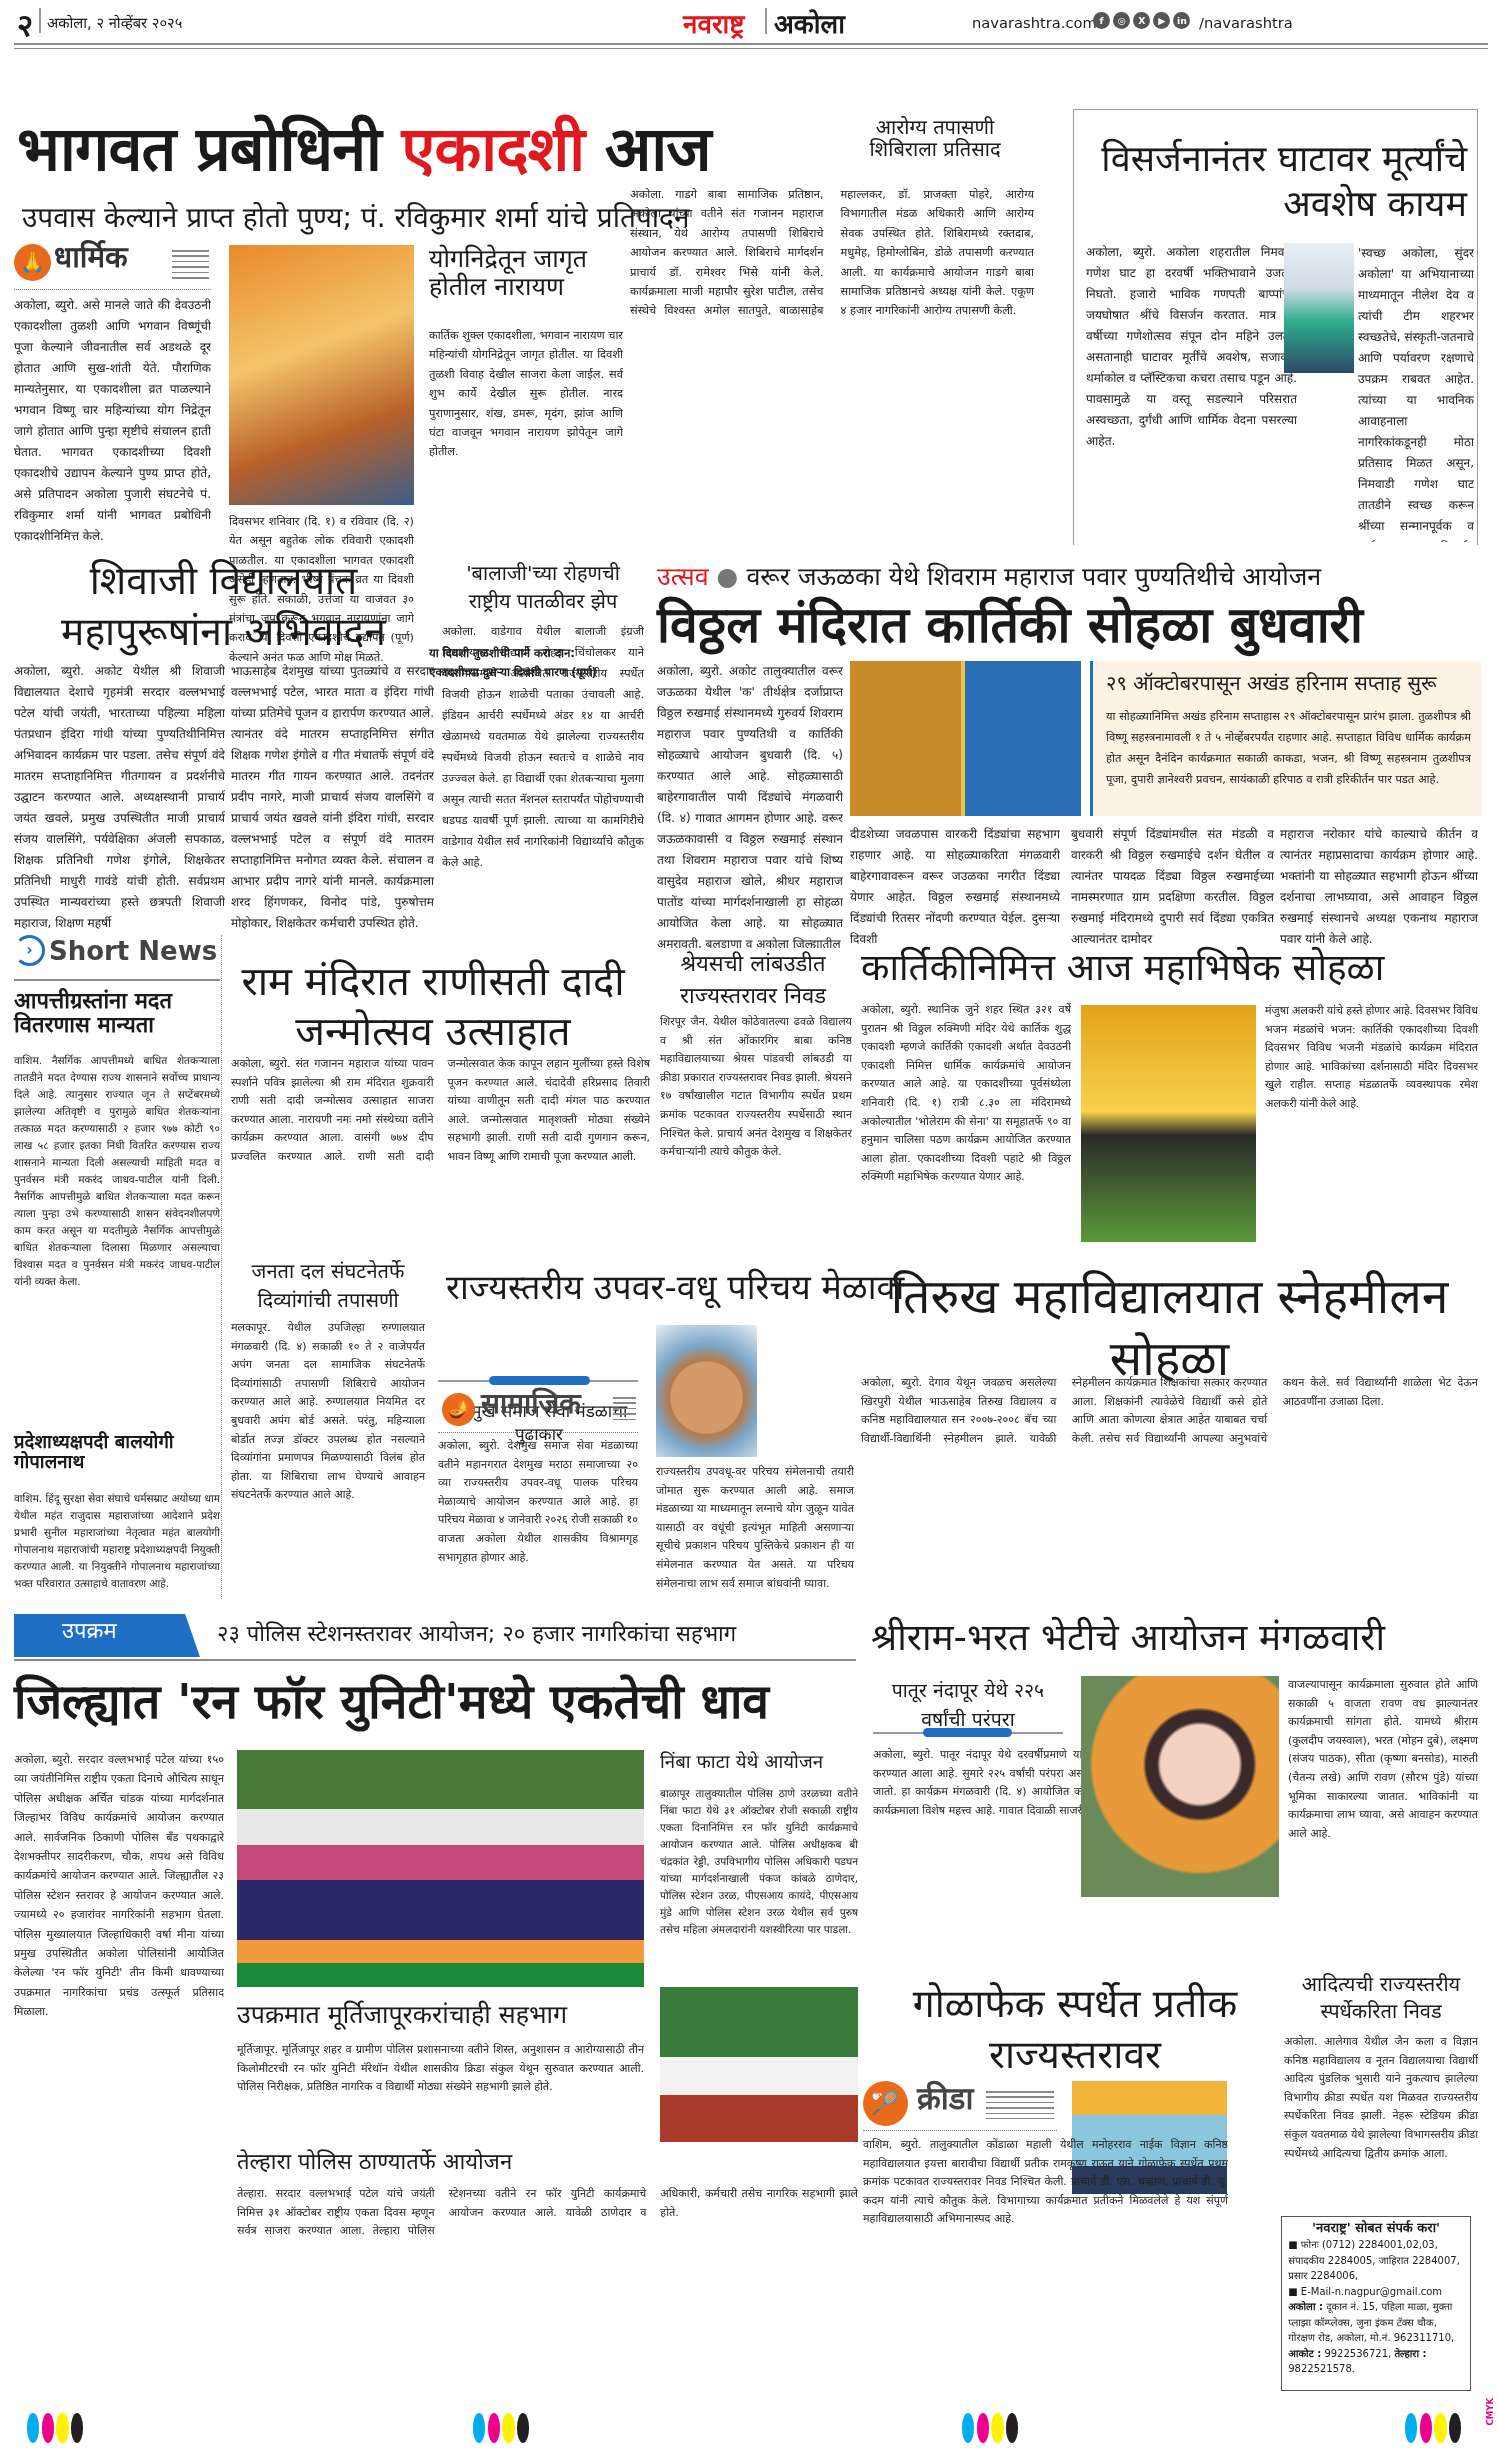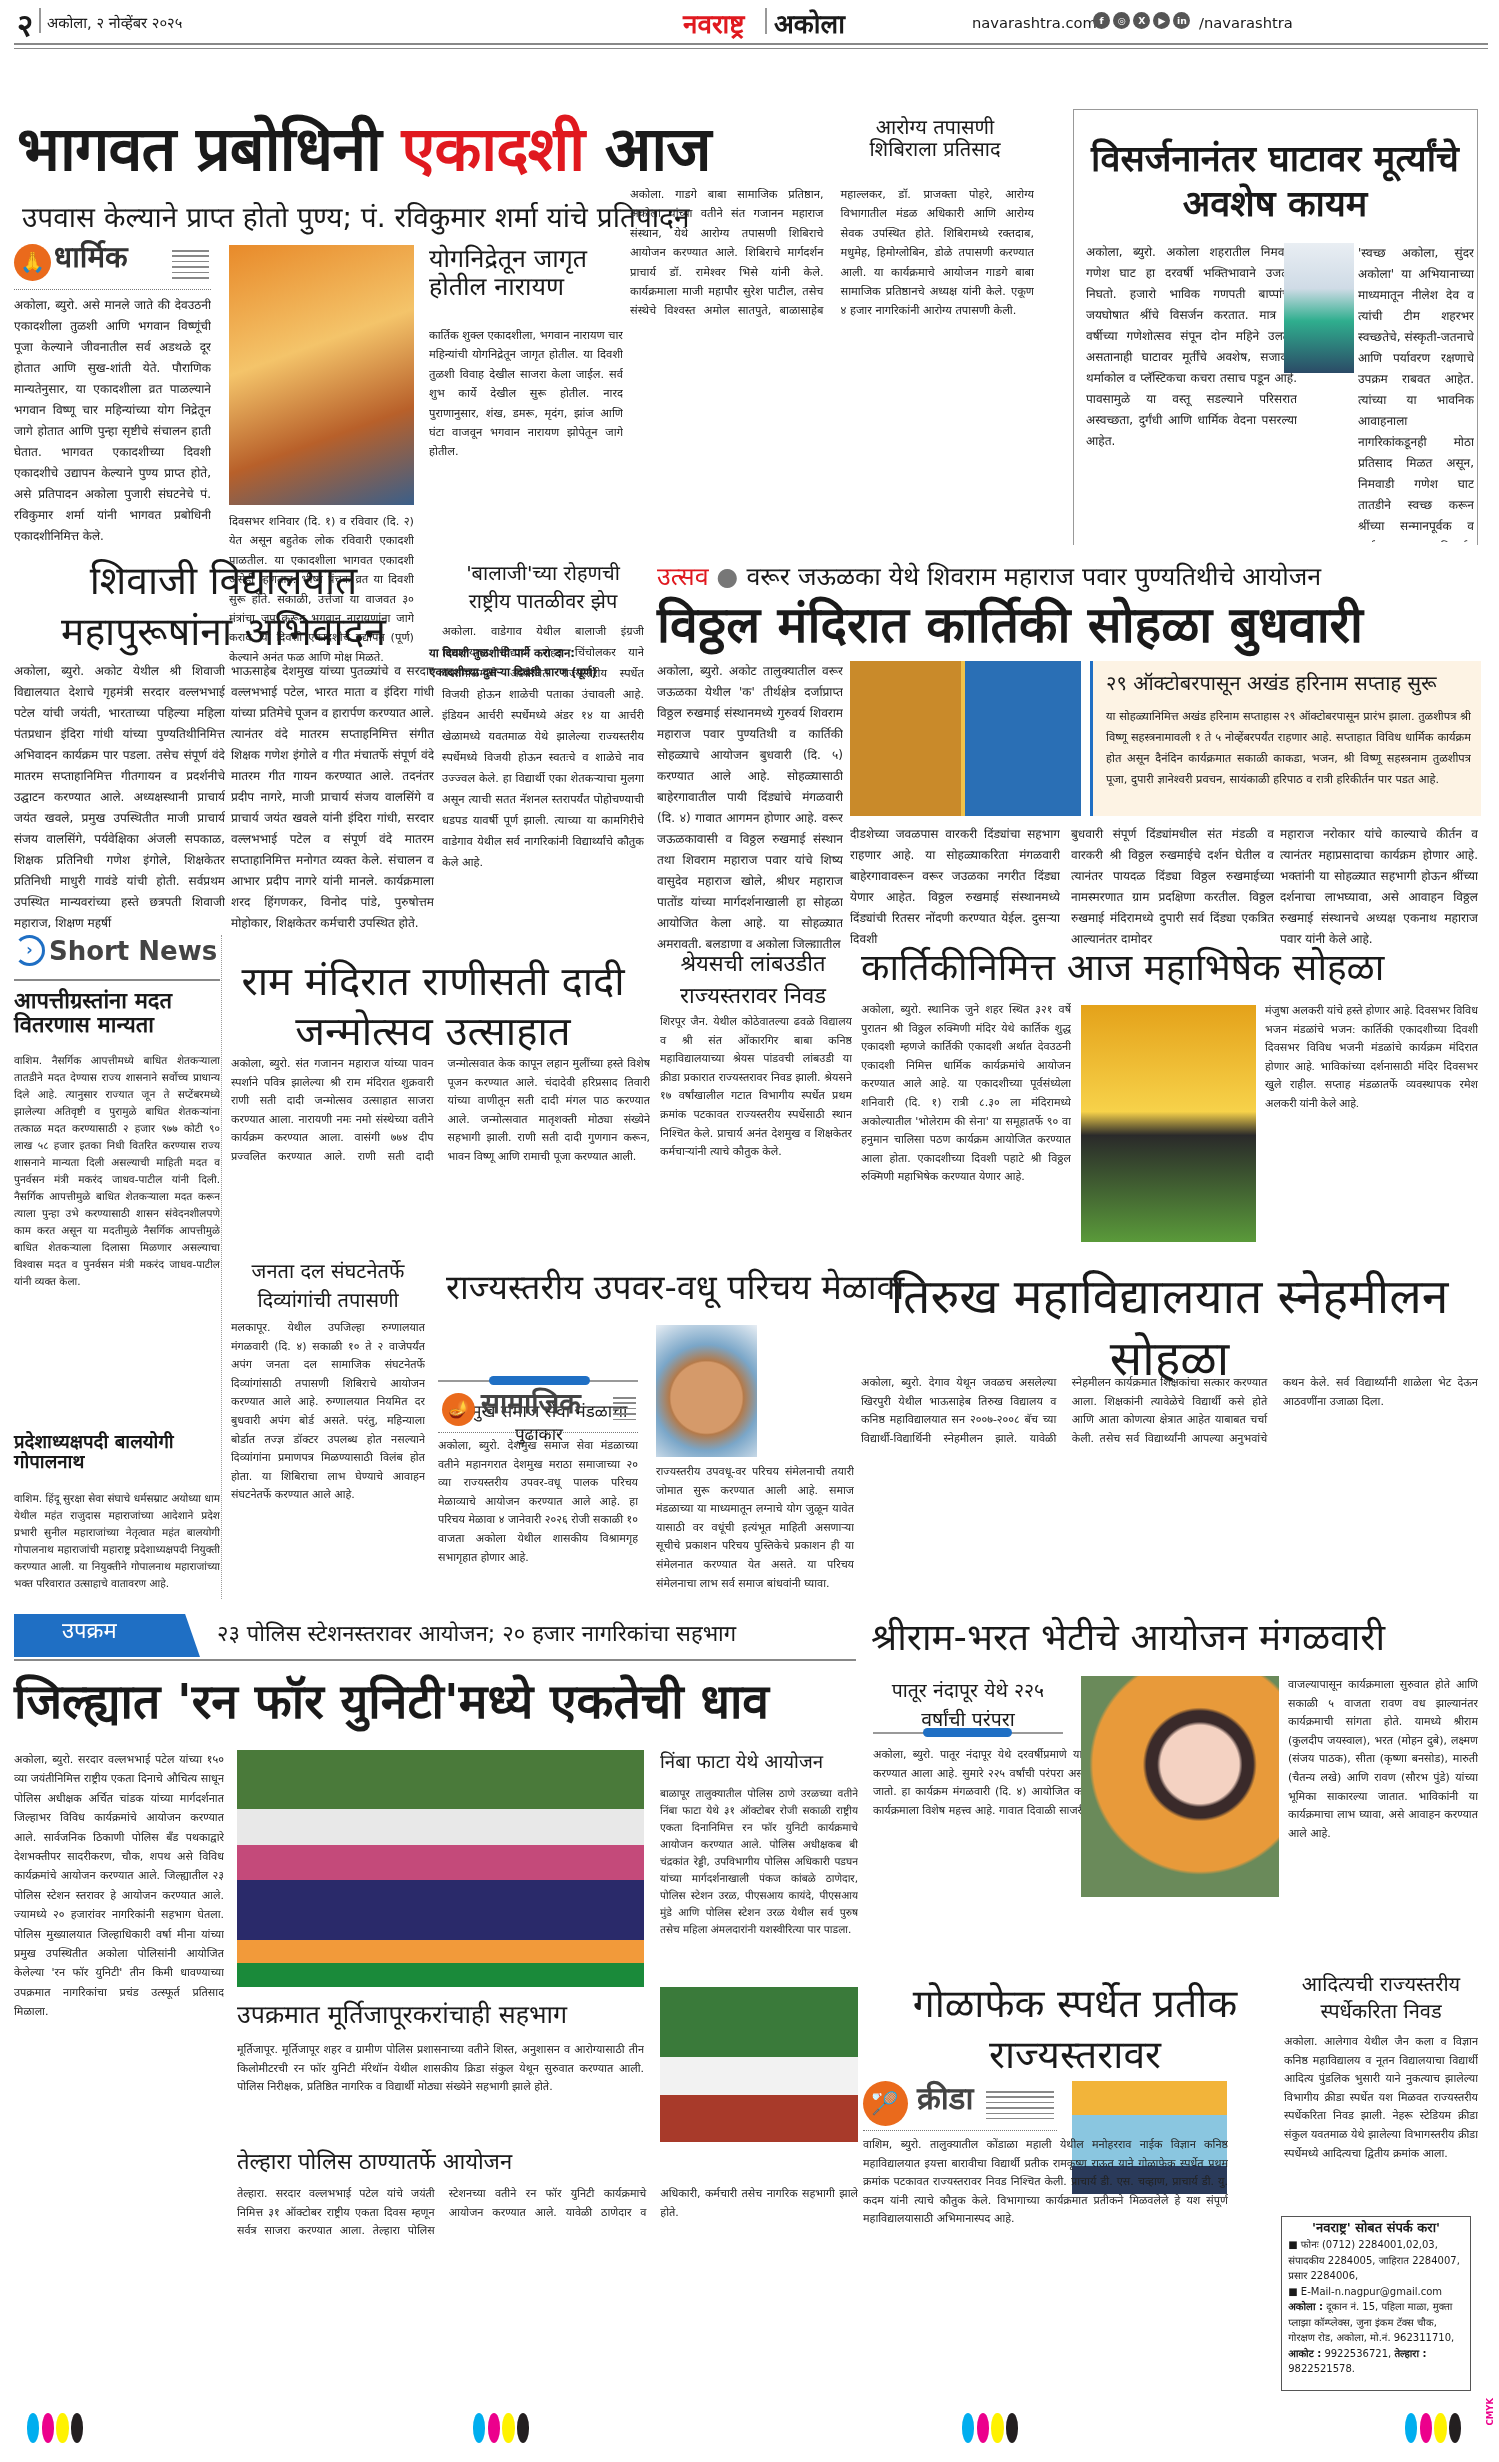--- a/index.html
+++ b/index.html
@@ -56,21 +56,21 @@
 <div class="body-txt abs" style="left:229px;top:512px;width:185px;height:186px;font-size:11.3px;line-height:19.4px;">दिवसभर शनिवार (दि. १) व रविवार (दि. २) येत असून बहुतेक लोक रविवारी एकादशी पाळतील. या एकादशीला भागवत एकादशी असेही म्हणतात. भीष्म पंचक व्रत या दिवशी सुरू होते. सकाळी, उत्तेजा या वाजवत ३० मंत्रांचा जप करून भगवान नारायणांना जागे करावे. या दिवशी एकादशीचे उद्यापन (पूर्ण) केल्याने अनंत फळ आणि मोक्ष मिळते.</div>
 
 <div class="abs hl" style="left:429px;top:245px;width:202px;font-size:25px;font-weight:normal;">योगनिद्रेतून जागृत होतील नारायण</div>
 <div class="body-txt abs" style="left:429px;top:326px;width:194px;height:186px;font-size:11.3px;line-height:19.4px;">कार्तिक शुक्ल एकादशीला, भगवान नारायण चार महिन्यांची योगनिद्रेतून जागृत होतील. या दिवशी तुळशी विवाह देखील साजरा केला जाईल. सर्व शुभ कार्ये देखील सुरू होतील. नारद पुराणानुसार, शंख, डमरू, मृदंग, झांज आणि घंटा वाजवून भगवान नारायण झोपेतून जागे होतील.</div>
 <div class="abs" style="left:429px;top:644px;width:194px;font-size:11.6px;font-weight:bold;line-height:19.4px;">या दिवशी तुळशीची पाने करा दान: एकादशीच्या दुसऱ्या दिवशी पारण (पूर्ण)</div>
 
 <div class="abs hl" style="left:842px;top:116px;width:186px;font-size:20px;font-weight:normal;text-align:center;">आरोग्य तपासणी शिबिराला प्रतिसाद</div>
 <div class="body-txt abs" style="left:630px;top:185px;width:404px;height:349px;column-count:2;column-gap:17px;font-size:11.3px;line-height:19.4px;">अकोला. गाडगे बाबा सामाजिक प्रतिष्ठान, अकोला यांच्या वतीने संत गजानन महाराज संस्थान, येथे आरोग्य तपासणी शिबिराचे आयोजन करण्यात आले. शिबिराचे मार्गदर्शन प्राचार्य डॉ. रामेश्वर भिसे यांनी केले. कार्यक्रमाला माजी महापौर सुरेश पाटील, तसेच संस्थेचे विश्वस्त अमोल सातपुते, बाळासाहेब महाल्लकर, डॉ. प्राजक्ता पोहरे, आरोग्य विभागातील मंडळ अधिकारी आणि आरोग्य सेवक उपस्थित होते. शिबिरामध्ये रक्तदाब, मधुमेह, हिमोग्लोबिन, डोळे तपासणी करण्यात आली. या कार्यक्रमाचे आयोजन गाडगे बाबा सामाजिक प्रतिष्ठानचे अध्यक्ष यांनी केले. एकूण ४ हजार नागरिकांनी आरोग्य तपासणी केली.</div>
 
 <div class="abs" style="left:1073px;top:109px;width:403px;height:435px;border:1.6px solid #999;border-bottom:none;"></div>
-<div class="abs hl" style="left:1083px;top:136px;width:384px;font-size:36px;font-weight:bold;text-align:center;line-height:1.25;">विसर्जनानंतर घाटावर मूर्त्यांचे अवशेष कायम</div>
+<div class="abs hl" style="left:1083px;top:136px;width:384px;font-size:36px;font-weight:normal;text-align:right;line-height:1.25;">विसर्जनानंतर घाटावर मूर्त्यांचे अवशेष कायम</div>
 <div class="body-txt abs" style="left:1086px;top:242px;width:211px;height:299px;">अकोला, ब्युरो. अकोला शहरातील निमवाडी गणेश घाट हा दरवर्षी भक्तिभावाने उजळून निघतो. हजारो भाविक गणपती बाप्पांच्या जयघोषात श्रींचे विसर्जन करतात. मात्र या वर्षीच्या गणेशोत्सव संपून दोन महिने उलटले असतानाही घाटावर मूर्तींचे अवशेष, सजावट, थर्माकोल व प्लॅस्टिकचा कचरा तसाच पडून आहे. पावसामुळे या वस्तू सडल्याने परिसरात अस्वच्छता, दुर्गंधी आणि धार्मिक वेदना पसरल्या आहेत.</div>
 <div class="img" style="left:1284px;top:243px;width:70px;height:130px;background:linear-gradient(180deg,#e9eef3 0%,#cfdbe6 35%,#2fae8e 60%,#2b4a66 100%);"></div>
 <div class="body-txt abs" style="left:1358px;top:243px;width:116px;height:299px;">'स्वच्छ अकोला, सुंदर अकोला' या अभियानाच्या माध्यमातून नीलेश देव व त्यांची टीम शहरभर स्वच्छतेचे, संस्कृती-जतनाचे आणि पर्यावरण रक्षणाचे उपक्रम राबवत आहेत. त्यांच्या या भावनिक आवाहनाला नागरिकांकडूनही मोठा प्रतिसाद मिळत असून, निमवाडी गणेश घाट तातडीने स्वच्छ करून श्रींच्या सन्मानपूर्वक व पर्यावरणपूरक विसर्जन व्हावे, अशी सर्वसामान्यांची अपेक्षा आहे.</div>
 
 <div class="abs hl" style="left:14px;top:556px;width:419px;font-size:39px;font-weight:normal;text-align:center;line-height:1.3;">शिवाजी विद्यालयात महापुरूषांना अभिवादन</div>
 <div class="body-txt abs" style="left:14px;top:661px;width:211px;height:314px;">अकोला, ब्युरो. अकोट येथील श्री शिवाजी विद्यालयात देशाचे गृहमंत्री सरदार वल्लभभाई पटेल यांची जयंती, भारताच्या पहिल्या महिला पंतप्रधान इंदिरा गांधी यांच्या पुण्यतिथीनिमित्त अभिवादन कार्यक्रम पार पडला. तसेच संपूर्ण वंदे मातरम सप्ताहानिमित्त गीतगायन व प्रदर्शनीचे उद्घाटन करण्यात आले. अध्यक्षस्थानी प्राचार्य जयंत खवले, प्रमुख उपस्थितीत माजी प्राचार्य संजय वालसिंगे, पर्यवेक्षिका अंजली सपकाळ, शिक्षक प्रतिनिधी गणेश इंगोले, शिक्षकेतर प्रतिनिधी माधुरी गावंडे यांची होती. सर्वप्रथम उपस्थित मान्यवरांच्या हस्ते छत्रपती शिवाजी महाराज, शिक्षण महर्षी</div>
 <div class="body-txt abs" style="left:231px;top:661px;width:203px;height:314px;">भाऊसाहेब देशमुख यांच्या पुतळ्यांचे व सरदार वल्लभभाई पटेल, भारत माता व इंदिरा गांधी यांच्या प्रतिमेचे पूजन व हारार्पण करण्यात आले. त्यानंतर वंदे मातरम सप्ताहनिमित्त संगीत शिक्षक गणेश इंगोले व गीत मंचातर्फे संपूर्ण वंदे मातरम गीत गायन करण्यात आले. तदनंतर प्रदीप नागरे, माजी प्राचार्य संजय वालसिंगे व प्राचार्य जयंत खवले यांनी इंदिरा गांधी, सरदार वल्लभभाई पटेल व संपूर्ण वंदे मातरम सप्ताहानिमित्त मनोगत व्यक्त केले. संचालन व आभार प्रदीप नागरे यांनी मानले. कार्यक्रमाला शरद हिंगणकर, विनोद पांडे, पुरुषोत्तम मोहोकार, शिक्षकेतर कर्मचारी उपस्थित होते.</div>
 
 <div class="abs hl" style="left:446px;top:559px;width:194px;font-size:20px;font-weight:normal;text-align:center;line-height:1.4;">'बालाजी'च्या रोहणची राष्ट्रीय पातळीवर झेप</div>
 <div class="body-txt abs" style="left:442px;top:621px;width:202px;height:353px;font-size:11.3px;">अकोला. वाडेगाव येथील बालाजी इंग्रजी विद्यालयाचा विद्यार्थी रोहन चिंचोलकर याने यवतमाळमध्ये आयोजित राज्यस्तरीय स्पर्धेत विजयी होऊन शाळेची पताका उंचावली आहे. इंडियन आर्चरी स्पर्धेमध्ये अंडर १४ या आर्चरी खेळामध्ये यवतमाळ येथे झालेल्या राज्यस्तरीय स्पर्धेमध्ये विजयी होऊन स्वतःचे व शाळेचे नाव उज्ज्वल केले. हा विद्यार्थी एका शेतकऱ्याचा मुलगा असून त्याची सतत नॅशनल स्तरापर्यंत पोहोचण्याची धडपड यावर्षी पूर्ण झाली. त्याच्या या कामगिरीचे वाडेगाव येथील सर्व नागरिकांनी विद्यार्थ्यांचे कौतुक केले आहे.</div>

